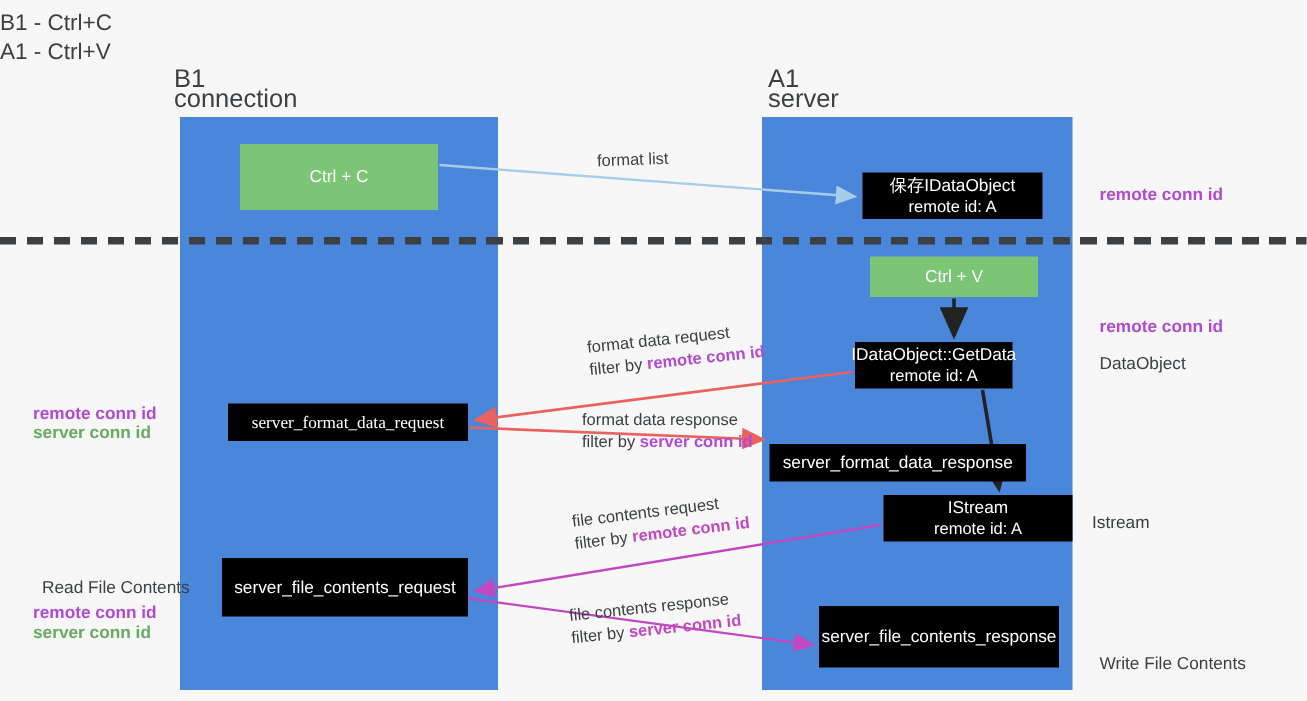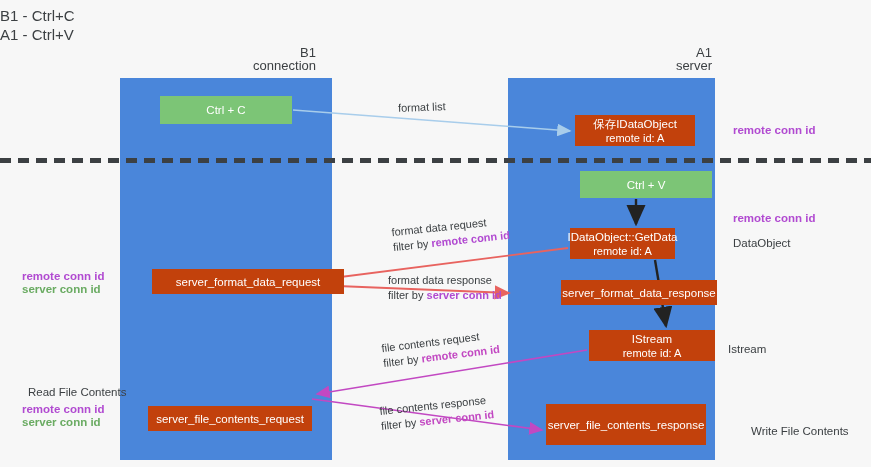--- a/index.html
+++ b/index.html
@@ -11,63 +11,63 @@
     position:relative;
   }
   .stage{position:absolute;left:0;top:0;width:871px;height:467px;}
   
   .title{
     position:absolute;left:0;top:6px;width:871px;
     font-size:15px;color:#3c4043;line-height:19px;
   }
   
   .colhead{
-    position:absolute;text-align:right;font-size:13px;color:#3c4043;
+    position:absolute;text-align:left;font-size:17px;color:#3c4043;
     line-height:13px;width:200px;
   }
   #head-b1{left:116px;top:46px;}
   #head-a1{left:512px;top:46px;}
   
   .lane{position:absolute;background:#4a86da;}
   #lane-b1{left:120px;top:78px;width:212px;height:382px;}
   #lane-a1{left:508px;top:78px;width:207px;height:382px;}
   
   .divider{
     position:absolute;left:0px;top:158px;width:871px;height:5px;
     background:repeating-linear-gradient(to right,#3c4043 0 11px,transparent 11px 18px);
   }
   
   .node{
     position:absolute;box-sizing:border-box;
     display:flex;flex-direction:column;align-items:center;justify-content:center;
     color:#ffffff;font-size:11.5px;line-height:14px;text-align:center;
   }
   .node.green{background:#7cc576;}
-  .node.orange{background:#c2410c;}
+  .node.orange{background:#000000;}
   .node .l2{font-size:11px;}
-  #n-ctrlc{left:160px;top:96px;width:132px;height:28px;}
+  #n-ctrlc{left:160px;top:96px;width:132px;height:44px;}
   #n-idataobject{left:575px;top:115px;width:120px;height:31px;}
-  #n-ctrlv{left:580px;top:171px;width:132px;height:27px;}
+  #n-ctrlv{left:580px;top:171px;width:112px;height:27px;}
   #n-getdata{left:570px;top:228px;width:105px;height:31px;}
-  #n-fmtreq{left:152px;top:269px;width:192px;height:25px;}
-  #n-fmtresp{left:513px;top:280px;width:156px;height:25px;margin-left:48px;}
+  #n-fmtreq{left:152px;top:269px;width:160px;height:25px;font-family:Liberation Serif, serif;}
+  #n-fmtresp{left:513px;top:296px;width:171px;height:25px;}
   #n-istream{left:589px;top:330px;width:126px;height:31px;}
-  #n-filereq{left:148px;top:406px;width:164px;height:25px;text-align:right;}
+  #n-filereq{left:148px;top:372px;width:164px;height:39px;text-align:right;}
   #n-fileresp{left:546px;top:404px;width:160px;height:41px;}
   
   .rlabel{position:absolute;font-size:11.5px;color:#3c4043;line-height:14px;white-space:nowrap;}
   .rlabel.purple{color:#b14ad1;font-weight:bold;}
   .llabel{position:absolute;font-size:11.5px;color:#3c4043;line-height:14px;white-space:nowrap;text-align:left;}
   .llabel.purple{color:#b14ad1;font-weight:bold;}
   .llabel.green{color:#6aab62;font-weight:bold;}
   #lbl-remote-top{left:733px;top:123px;}
   #lbl-remote-mid{left:733px;top:211px;}
   #lbl-dataobject{left:733px;top:236px;}
   #lbl-istream{left:728px;top:342px;}
-  #lbl-write{left:733px;top:424px;margin-left:18px;}
+  #lbl-write{left:733px;top:436px;}
   #lbl-l-remote1{left:22px;top:269px;}
   #lbl-l-server1{left:22px;top:282px;}
   #lbl-read{left:28px;top:385px;text-align:center;}
   #lbl-l-remote2{left:22px;top:402px;}
   #lbl-l-server2{left:22px;top:415px;}
   
   .elabel{
     position:absolute;font-size:11px;color:#3c4043;line-height:15px;
     white-space:nowrap;
   }

